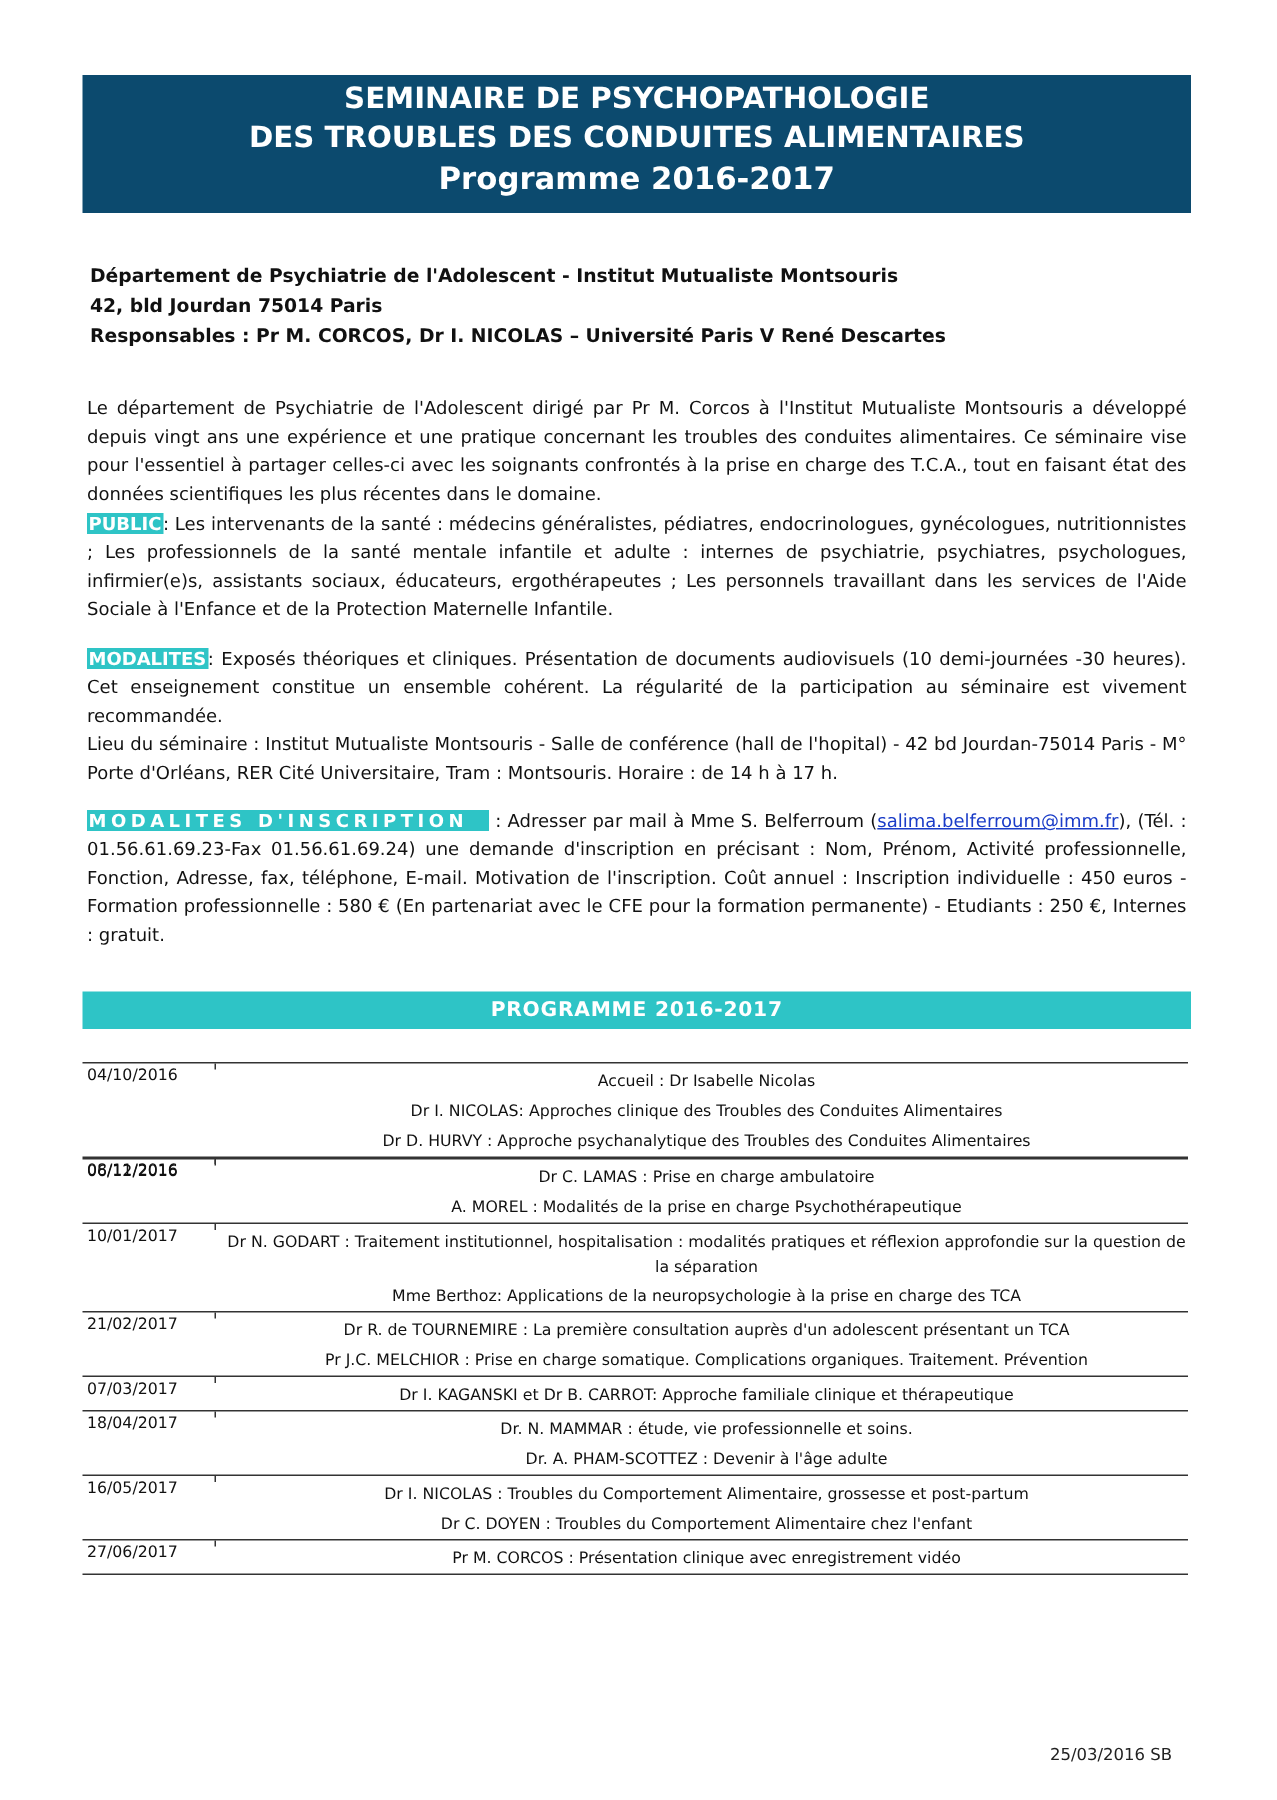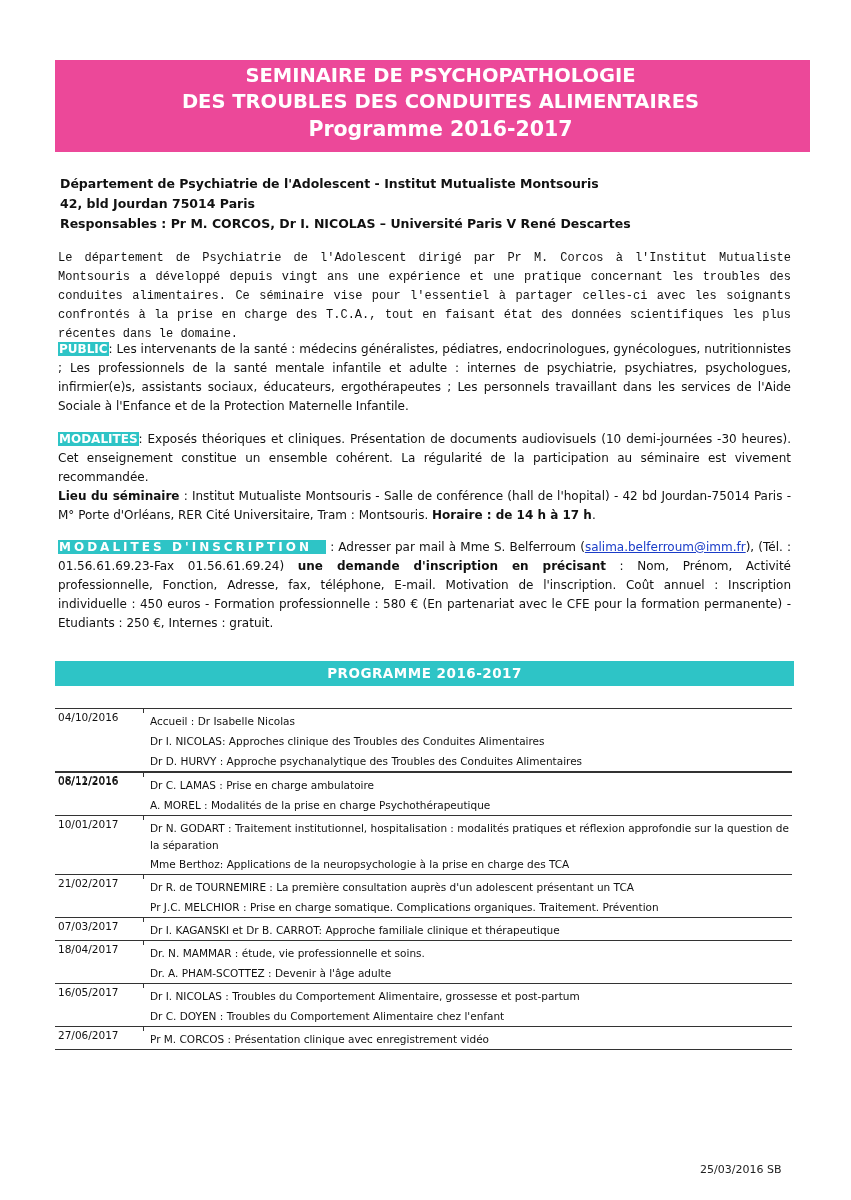--- a/index.html
+++ b/index.html
@@ -1,44 +1,44 @@
 <!DOCTYPE html>
 <html><head>
 <meta charset="utf-8">
 <style>
   html, body { margin:0; padding:0; background:#ffffff; }
   body { width:851px; height:1200px; position:relative; overflow:hidden;
          font-family:"DejaVu Sans", sans-serif; color:#111; }
   .page { position:absolute; left:0; top:0; width:851px; height:1200px; }
-  .banner { position:absolute; left:55px; top:60px; width:739px; height:92px;
-            background:#ec4899; color:#fff; text-align:center; font-weight:bold;padding-left:16px; }
+  .banner { position:absolute; left:55px; top:50px; width:739px; height:92px;
+            background:#0c4a6e; color:#fff; text-align:center; font-weight:bold; }
   .banner .l1, .banner .l2 { font-size:19.5px; line-height:26px; }
   .banner .l1 { margin-top:3px; }
   .banner .l3 { font-size:20.5px; line-height:28px; }
   .org { position:absolute; left:60px; width:730px; text-align:left; font-weight:bold;
          font-size:12.5px; line-height:20px; }
   .org.o1 { top:174px; } .org.o2 { top:194px; } .org.o3 { top:214px; }
   .para { position:absolute; left:58px; width:733px; font-size:12px; line-height:19px;
           text-align:justify; }
-  .para.p1 { top:249px;font-family:Liberation Mono, monospace; }
+  .para.p1 { top:263px; }
   .para.p2 { top:340px; }
   .para.p3 { top:430px; }
   .para.p4 { top:538px; }
   .tag { background:#2ec4c6; color:#fff; font-weight:bold; padding:0 1px; }
   .tag.wide { letter-spacing:3px; padding-right:14px; }
   a.mail { color:#1a3cc8; text-decoration:underline; }
-  b { font-weight:bold; }
+  b { font-weight:normal; }
   .prog-head { position:absolute; left:55px; top:661px; width:739px; height:25px;
                background:#2ec4c6; color:#fff; font-weight:bold; text-align:center;
                font-size:13.5px; line-height:25px; letter-spacing:0.5px; }
   .table { position:absolute; left:55px; top:708px; width:737px; font-size:10.5px; }
   .row { position:relative; border-top:1.5px solid #333; }
   .row .date { position:absolute; left:3px; top:2px; width:80px; }
   .row .items { margin-left:95px; padding-top:2px; }
-  .row .item { line-height:20px; }
+  .row .item { line-height:20px;text-align:center; }
   .row .item.wrap { line-height:17px; margin-top:2px; }
   .row .sep { position:absolute; left:88px; top:0; width:1px; height:4px; background:#333; }
   .table .last-line { border-top:1.5px solid #333; }
   .footer { position:absolute; left:700px; top:1163px; font-size:11px; color:#222; }
 </style>
 </head>
 <body>
 
 <div class="page">
 

